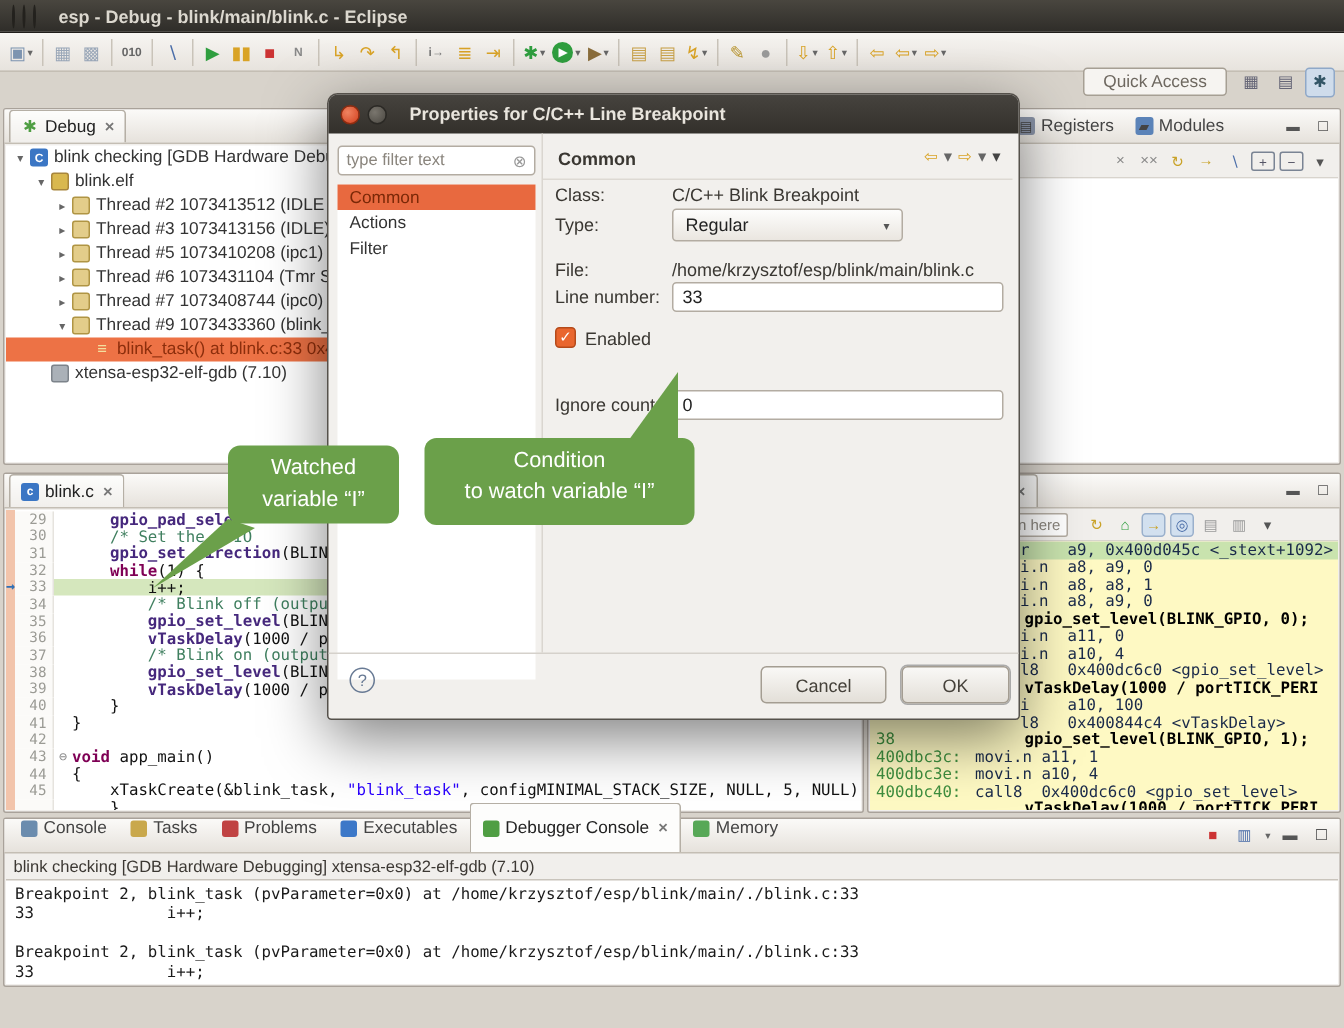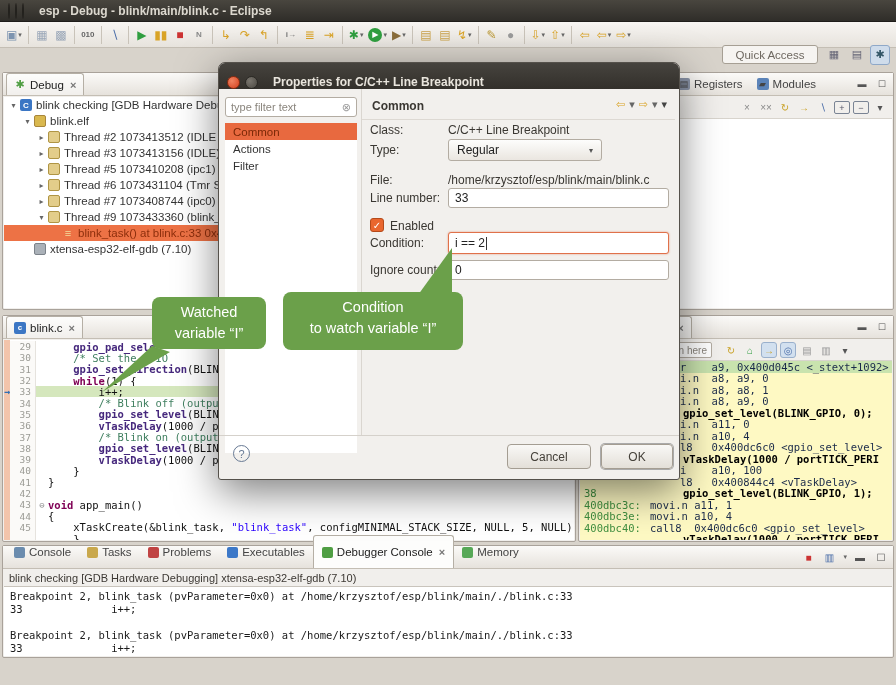--- a/index.html
+++ b/index.html
@@ -118,21 +118,21 @@
 #console-title{position:absolute;left:6px;top:26px;font-size:11px;color:#3c3833}
 #console-output{position:absolute;left:1px;top:40px;right:1px;bottom:1px;background:#fff;border-top:1px solid #c9c4bc;
   padding:3px 6px;font-family:"DejaVu Sans Mono",monospace;font-size:10.5px;line-height:13px;color:#1a1a1a;overflow:hidden}
 .cline{white-space:pre}
 #console-right{position:absolute;right:4px;top:3px;display:flex;gap:5px;align-items:center}
 
 
 #dialog{position:absolute;left:218px;top:62px;width:462px;height:418px;z-index:10;
   border-radius:7px 7px 3px 3px;box-shadow:0 12px 40px rgba(0,0,0,.5);background:#f2f0ed;border:1px solid #55514b}
 .dtitle{height:26px;background:linear-gradient(#46433e,#33302b);border-radius:6px 6px 0 0;
-  display:flex;align-items:flex-end;padding:0 8px}
+  display:flex;align-items:center;padding:0 8px}
 .dbtn{width:13px;height:13px;border-radius:50%;display:inline-block;margin-right:5px;flex:none}
 .dbtn.close{background:radial-gradient(circle at 35% 35%,#f08361,#d2401e);border:1px solid #8f2c10}
 .dbtn.min{background:radial-gradient(circle at 35% 35%,#7a766e,#4a4741);border:1px solid #2b2925}
 .dtitle-text{color:#e9e5dd;font-weight:bold;font-size:12px;margin-left:10px}
 .dbody{position:relative;height:391px}
 .dsidebar{position:absolute;left:6px;top:8px;width:132px;height:360px}
 .dfilter{height:20px;background:#fff;border:1px solid #b3aca2;border-radius:3px;display:flex;align-items:center;
   padding:0 5px;justify-content:space-between;font-size:11px;color:#8a857d}
 .dfilter-clear{color:#999;font-size:11px}
 .dnavlist{position:absolute;left:0;top:26px;width:132px;height:330px;background:#fff}
@@ -611,21 +611,21 @@
           <span class="hnav" style="color: rgb(217, 163, 38);">⇦</span>
           <span class="hnav" style="color: rgb(102, 102, 102);">▾</span>
           <span class="hnav" style="color: rgb(217, 163, 38);">⇨</span>
           <span class="hnav" style="color: rgb(102, 102, 102);">▾</span>
           <span class="hnav" style="color: rgb(68, 68, 68);">▾</span>
         </span>
       <div class="dhr"></div>
 
       <div class="drow" style="top:30px">
         <span class="dlabel">Class:</span>
-        <span class="dval">C/C++ Line Breakpoint</span>
+        <span class="dval">C/C++ Blink Breakpoint</span>
       </div>
       <div class="drow" style="top:50px">
         <span class="dlabel">Type:</span>
         <div class="dcombo">
           <span>Regular</span>
           <span class="dd2">▾</span>
         </div>
       </div>
       <div class="drow" style="top:80px">
         <span class="dlabel">File:</span>
@@ -635,27 +635,20 @@
         <span class="dlabel">Line number:</span>
         <div class="dinput">
           <span>33</span>
         </div>
       </div>
       <div class="drow" style="top:126px">
         <span class="dcheck">
           <span>✓</span>
         </span>
         <span class="dchecklabel">Enabled</span>
-      </div>
-      <div class="drow" style="top:142px;height:24px">
-        <span class="dlabel">Condition:</span>
-        <div class="dinput focus" style="height:22px">
-          <span>i == 2</span>
-          <span class="caret"></span>
-        </div>
       </div>
       <div class="drow" style="top:170px">
         <span class="dlabel">Ignore count:</span>
         <div class="dinput">
           <span>0</span>
         </div>
       </div>
     </div>
     <div class="dbottom">
       <span class="dhelp">?</span>

